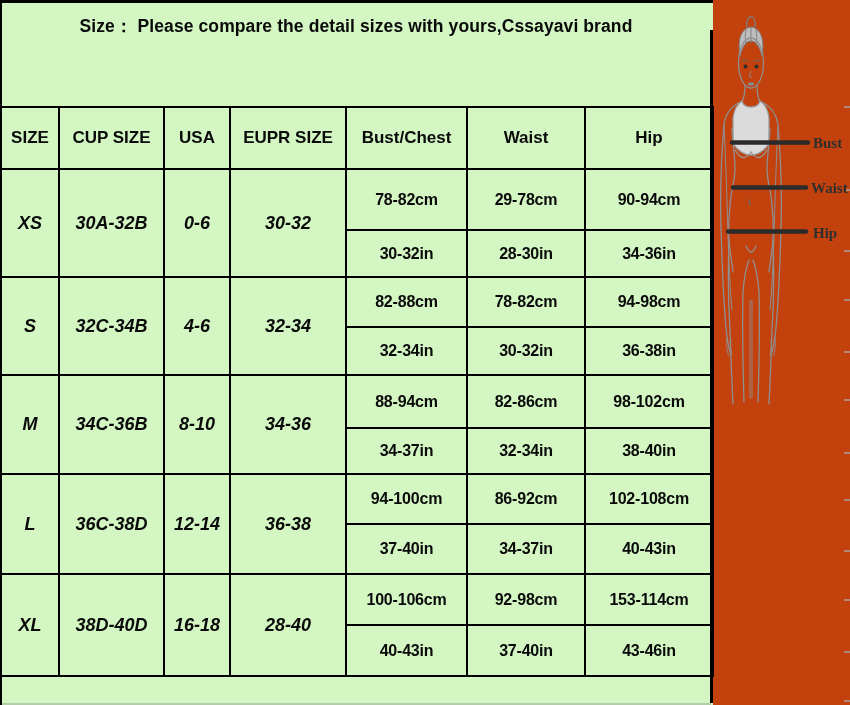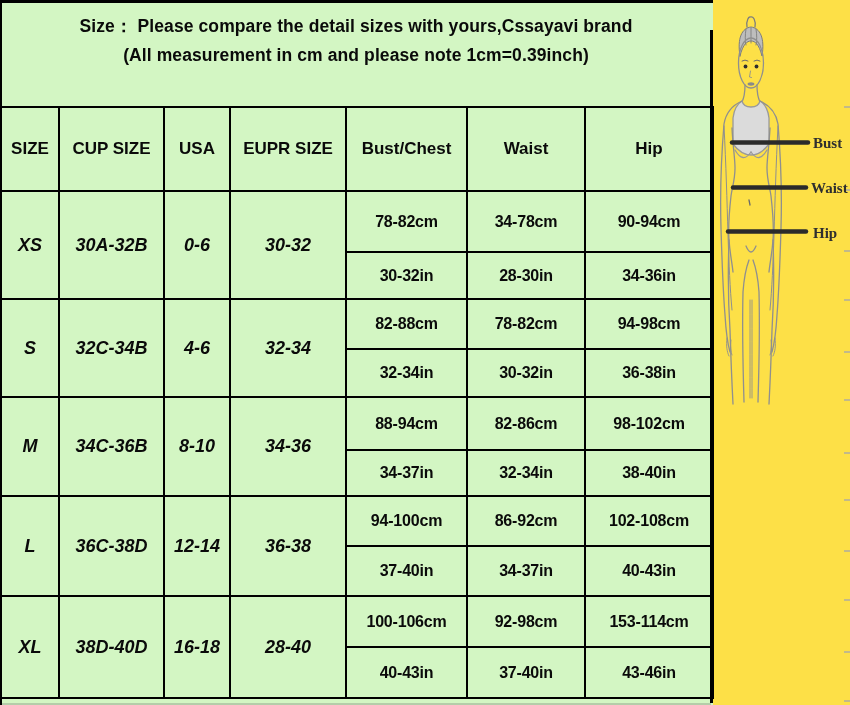--- a/index.html
+++ b/index.html
@@ -1,20 +1,20 @@
 <!DOCTYPE html>
 <html><head>
 <meta charset="utf-8">
 <style>
   html, body { margin: 0; padding: 0; background: #ffffff; }
   .stage {
     position: relative;
     width: 850px;
     height: 705px;
-    background: #fde047;
+    background: #c2410c;
     overflow: hidden;
     font-family: "Liberation Sans", sans-serif;
     color: #0a0a0a;
   }
   .green-panel {
     position: absolute;
     left: 0; top: 0;
     width: 713px; height: 705px;
     background: #d3f6c3;
     border-left: 2px solid #000;
@@ -51,21 +51,21 @@
     border: 2px solid #000;
     text-align: center;
     vertical-align: middle;
     font-weight: bold;
     padding: 0;
     overflow: hidden;
   }
   table.size-chart th { font-size: 17px; }
   td.c-label { font-size: 18px; font-style: italic; }
   td.c-meas  { font-size: 16px; letter-spacing: -0.2px; }
-  tr.h-head  { height: 84px; }
+  tr.h-head  { height: 62px; }
   tr.r-xs-cm { height: 61px; } tr.r-xs-in { height: 47px; }
   tr.r-s-cm  { height: 50px; } tr.r-s-in  { height: 48px; }
   tr.r-m-cm  { height: 53px; } tr.r-m-in  { height: 46px; }
   tr.r-l-cm  { height: 50px; } tr.r-l-in  { height: 50px; }
   tr.r-xl-cm { height: 51px; } tr.r-xl-in { height: 51px; }
   .bottom-artifact {
     position: absolute;
     left: 2px; top: 703px;
     width: 709px; height: 2px;
     background: rgba(110,110,110,0.30);
@@ -88,21 +88,20 @@
 <body>
 
 <div class="stage">
 
   <div class="green-panel"></div>
   <div class="right-border-seg"></div>
   <div class="bottom-artifact"></div>
 
   <div class="title-block">
     <div>Size： Please compare the detail sizes with yours,Cssayavi brand</div>
-    <div>(All measurement in cm and please note 1cm=0.39inch)</div>
   </div>
 
   <table class="size-chart">
     <colgroup>
       <col style="width:58px">
         <col style="width:105px">
         <col style="width:66px">
       <col style="width:116px">
         <col style="width:121px">
         <col style="width:118px">
@@ -119,21 +118,21 @@
         <th>Hip</th>
       </tr>
     </thead>
     <tbody>
       <tr class="r-xs-cm">
         <td class="c-label" rowspan="2">XS</td>
         <td class="c-label" rowspan="2">30A-32B</td>
         <td class="c-label" rowspan="2">0-6</td>
         <td class="c-label" rowspan="2">30-32</td>
         <td class="c-meas">78-82cm</td>
-        <td class="c-meas">34-78cm</td>
+        <td class="c-meas">29-78cm</td>
         <td class="c-meas">90-94cm</td>
       </tr>
       <tr class="r-xs-in">
         <td class="c-meas">30-32in</td>
         <td class="c-meas">28-30in</td>
         <td class="c-meas">34-36in</td>
       </tr>
 
       <tr class="r-s-cm">
         <td class="c-label" rowspan="2">S</td>

